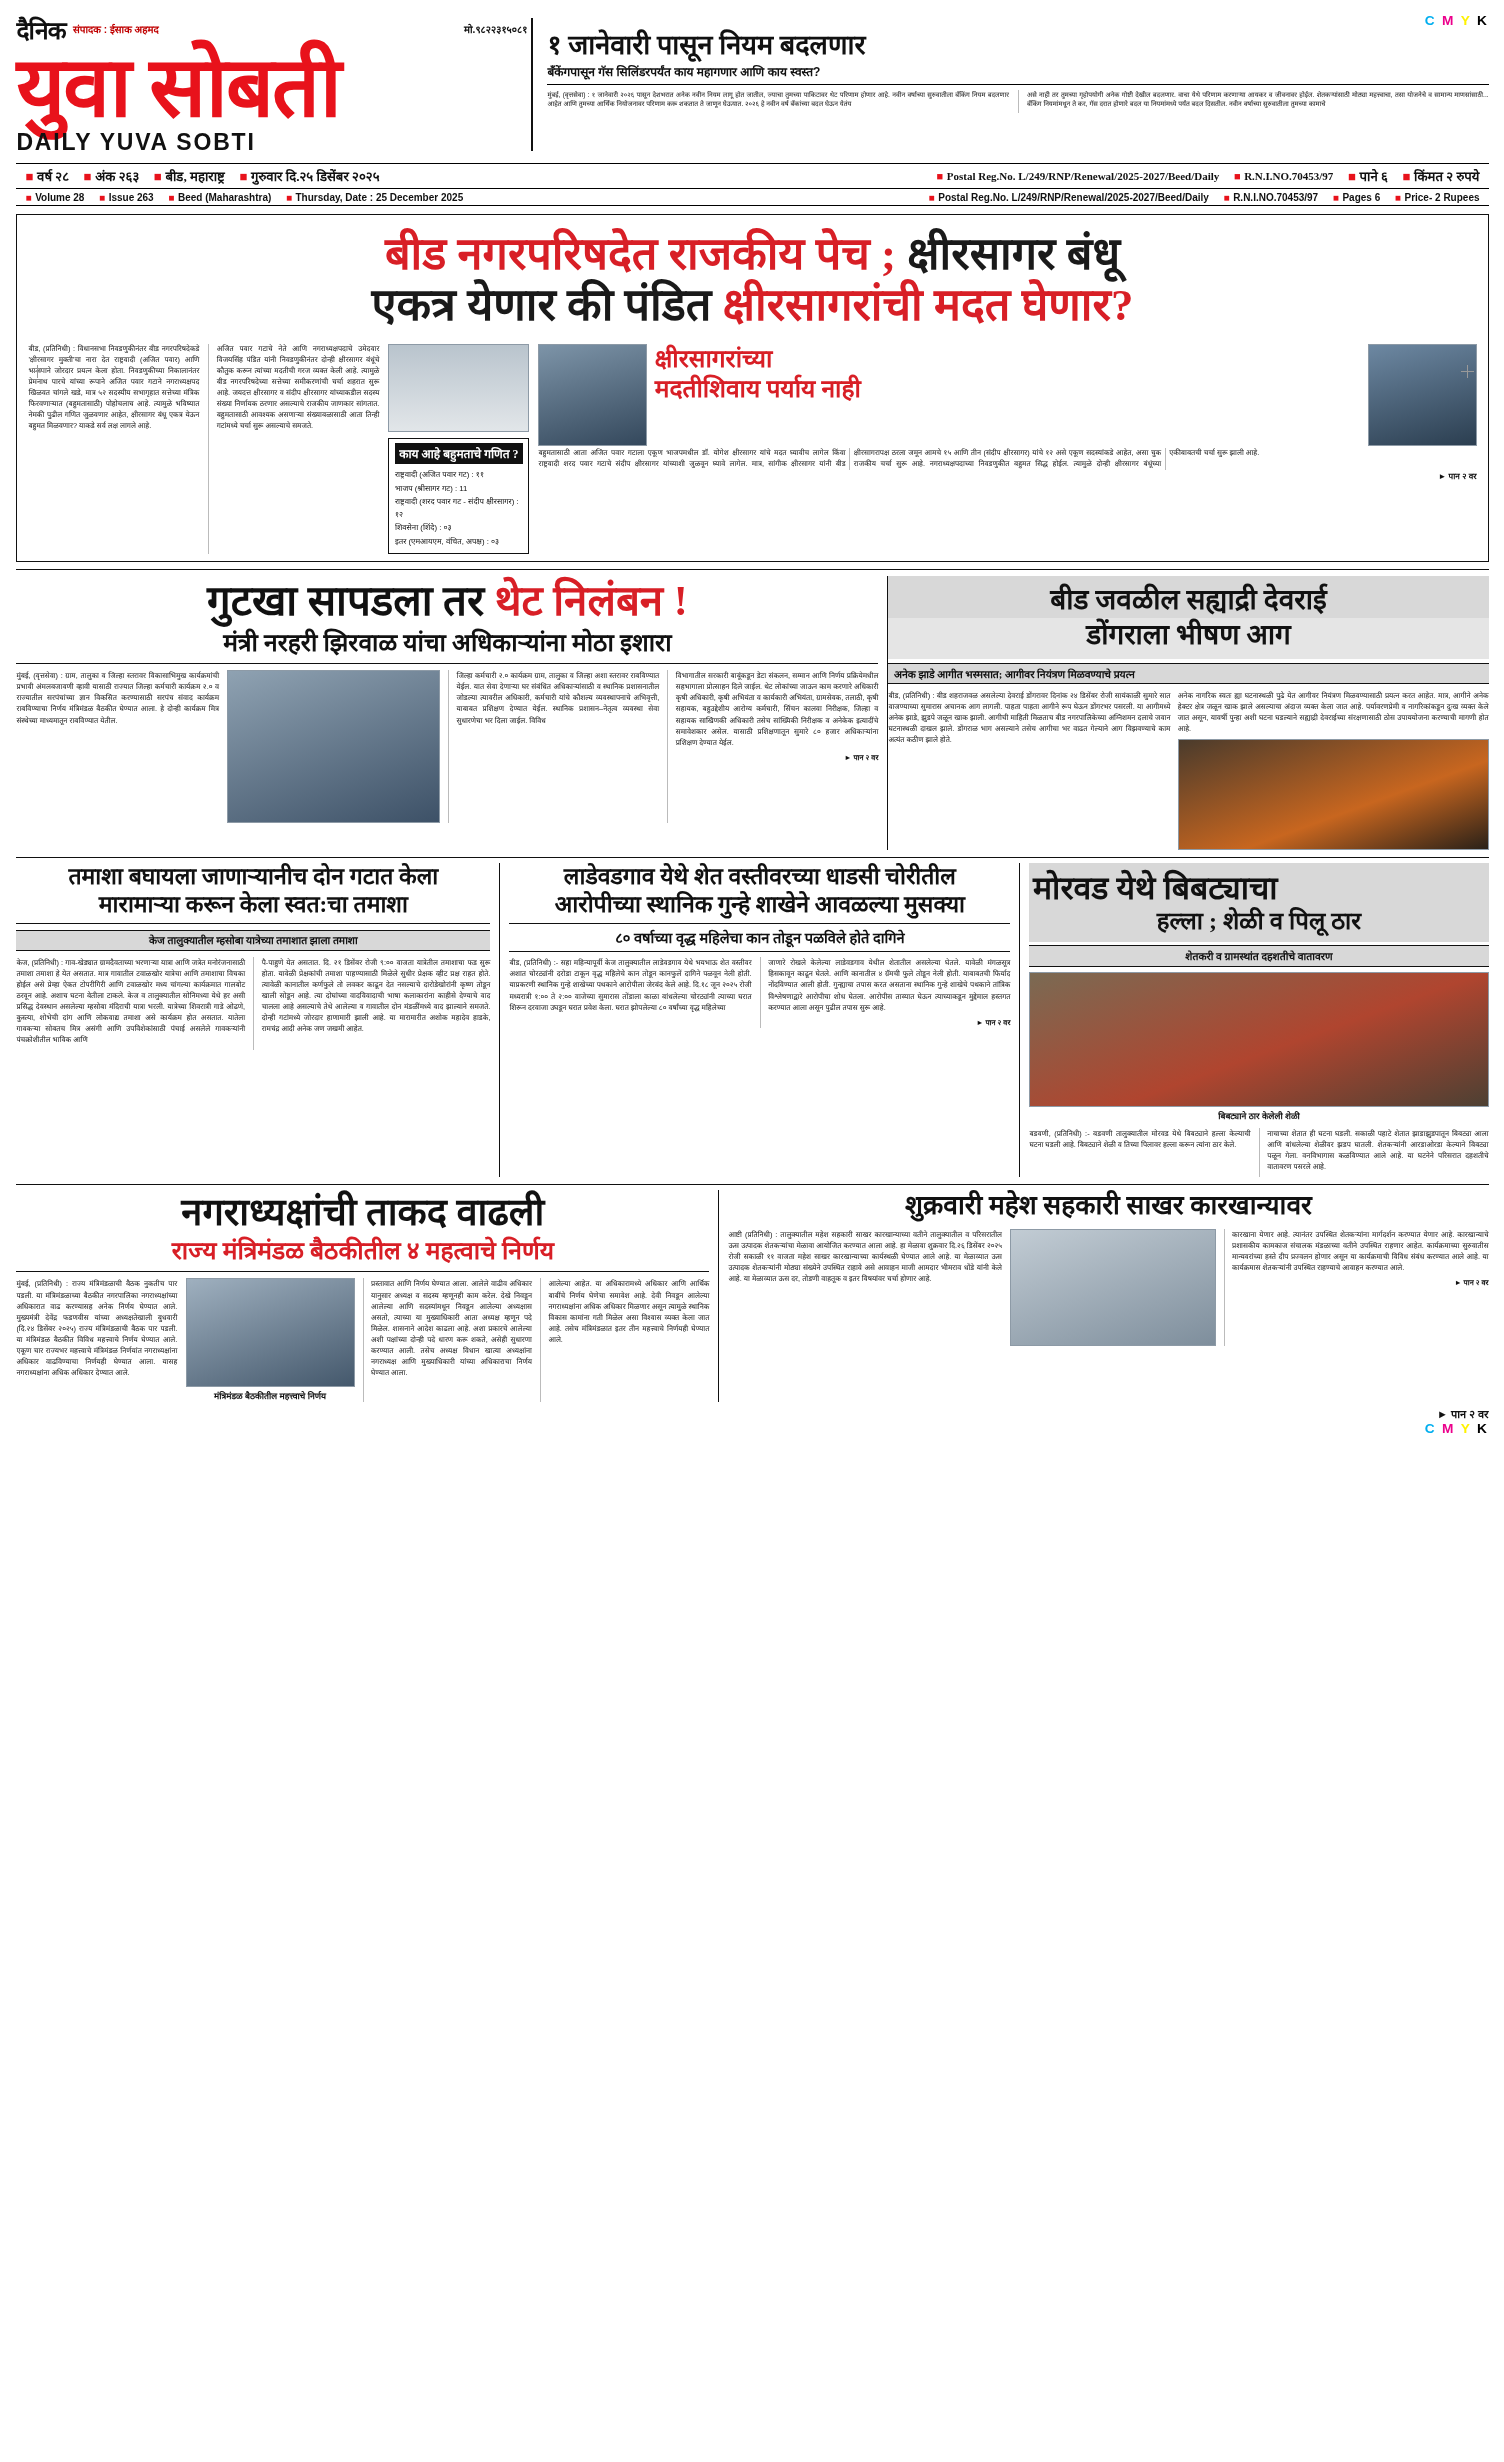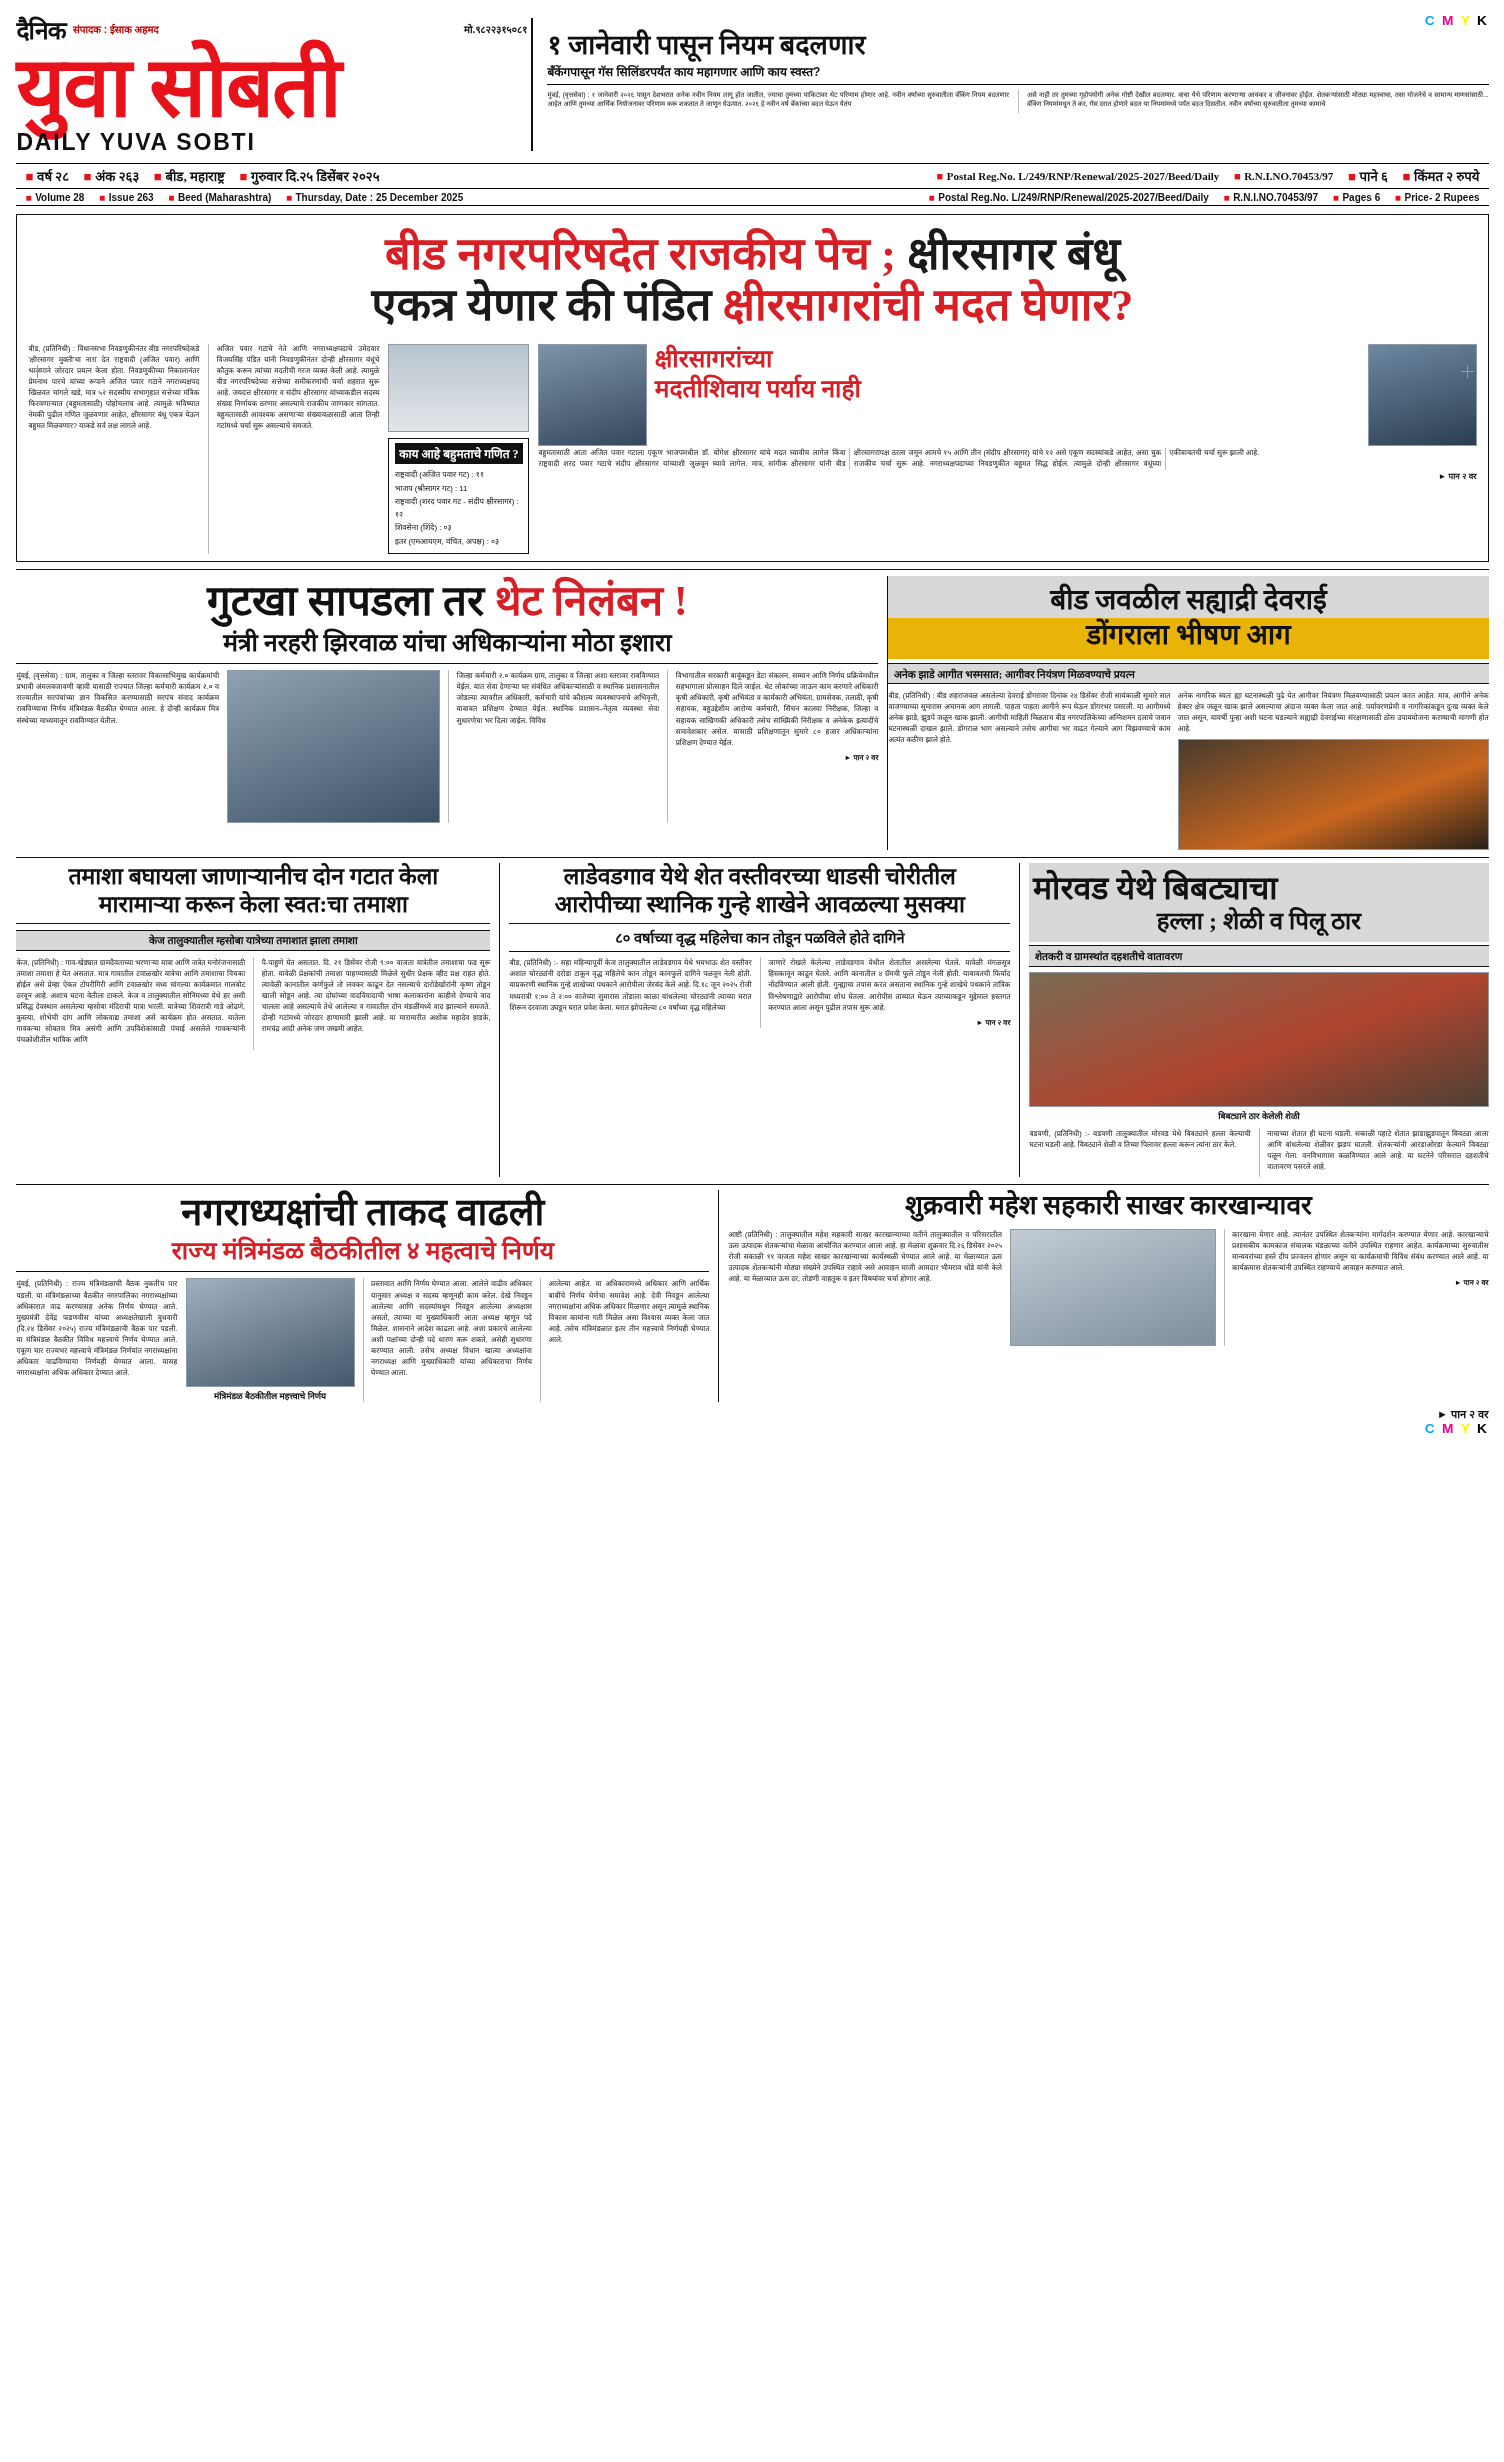--- a/index.html
+++ b/index.html
@@ -216,21 +216,21 @@
         </div>
         <div class="bodytext col-sep" style="padding-left:7.3px">
           <p>विभागातील सरकारी बाबूंकडून डेटा संकलन, सम्मान आणि निर्णय प्रक्रियेमधील सहभागाला प्रोत्साहन दिले जाईल. थेट लोकांच्या जाऊन काम करणारे अधिकारी कृषी अधिकारी, कृषी अभियंता व कार्यकारी अभियंता, ग्रामसेवक, तलाठी, कृषी सहायक, बहुउद्देशीय आरोग्य कर्मचारी, सिंचन कालवा निरीक्षक, जिल्हा व सहायक साखिणकी अधिकारी तसेच सांख्यिकी निरीक्षक व अनेकेक इत्यादींचे समावेशकार असेल. यासाठी प्रशिक्षणातून सुमारे ८० हजार अधिकाऱ्यांना प्रशिक्षण देण्यात येईल.</p>
           <div style="text-align:right;font-weight:bold">► पान २ वर</div>
         </div>
       </div>
     </div>
 
     <div class="vline" style="flex:1;padding-left:0">
       <div class="sec-h" style="font-size:28px;text-align:center;background:#d8d8d8;padding:7.3px 3.6px 1.8px;">बीड जवळील सह्याद्री देवराई</div>
-      <div class="sec-h" style="font-size:28px;text-align:center;background:#eab308;padding:0 3.6px 7.3px;">डोंगराला भीषण आग</div>
+      <div class="sec-h" style="font-size:28px;text-align:center;background:#e5e5e5;padding:0 3.6px 7.3px;">डोंगराला भीषण आग</div>
       <div class="strap" style="margin-top:3.6px">अनेक झाडे आगीत भस्मसात; आगीवर नियंत्रण मिळवण्याचे प्रयत्न</div>
       <div class="row" style="margin-top:5.5px;gap:7.3px">
         <div class="bodytext" style="width:47%">
           <p>बीड, (प्रतिनिधी) : बीड शहराजवळ असलेल्या देवराई डोंगरावर दिनांक २४ डिसेंबर रोजी सायंकाळी सुमारे सात वाजण्याच्या सुमारास अचानक आग लागली. पाहता पाहता आगीने रूप घेऊन डोंगरभर पसरली. या आगीमध्ये अनेक झाडे, झुडपे जळून खाक झाली. आगीची माहिती मिळताच बीड नगरपालिकेच्या अग्निशमन दलाचे जवान घटनास्थळी दाखल झाले. डोंगराळ भाग असल्याने तसेच आगीचा भर वाढत गेल्याने आग विझवण्याचे काम अत्यंत कठीण झाले होते.</p>
         </div>
         <div style="flex:1">
           <div class="bodytext">
             <p>अनेक नागरिक स्वतः ह्या घटनास्थळी पुढे येत आगीवर नियंत्रण मिळवण्यासाठी प्रयत्न करत आहेत. मात्र, आगीने अनेक हेक्टर क्षेत्र जळून खाक झाले असल्याचा अंदाज व्यक्त केला जात आहे. पर्यावरणप्रेमी व नागरिकांकडून दुःख व्यक्त केले जात असून, यावर्षी पुन्हा अशी घटना घडल्याने सह्याद्री देवराईच्या संरक्षणासाठी ठोस उपाययोजना करण्याची मागणी होत आहे.</p>
           </div>
           <div class="ph" style="height:111px;background:linear-gradient(160deg,#4a3b2c,#c8661f 60%,#2a2118);"></div>
@@ -267,21 +267,21 @@
         <div class="bodytext col-sep" style="padding-left:7.3px">
           <p>जाणारे रोखले केलेल्या लाडेवडगाव येथील शेतातील असलेल्या घेतले. यावेळी मंगळसूत्र हिसकावून काढून घेतले. आणि कानातील ४ ग्रॅमची फुले तोडून नेली होती. याबाबतची फिर्याद नोंदविण्यात आली होती. गुन्ह्याचा तपास करत असताना स्थानिक गुन्हे शाखेचे पथकाने तांत्रिक विश्लेषणाद्वारे आरोपीचा शोध घेतला. आरोपीस ताब्यात घेऊन त्याच्याकडून मुद्देमाल हस्तगत करण्यात आला असून पुढील तपास सुरू आहे.</p>
           <div style="text-align:right;font-weight:bold">► पान २ वर</div>
         </div>
       </div>
     </div>
 
     <div class="vline" style="flex:1;padding-left:9px">
       <div class="sec-h" style="font-size:32px;text-align:left;background:#d8d8d8;padding:5.5px 3.6px 0">मोरवड येथे बिबट्याचा</div>
       <div class="sec-h" style="font-size:24px;text-align:center;background:#d8d8d8;padding:0 3.6px 5.5px">हल्ला ; शेळी व पिलू ठार</div>
-      <div class="strap" style="margin-top:3.6px;text-align:left">शेतकरी व ग्रामस्थांत दहशतीचे वातावरण</div>
+      <div class="strap" style="margin-top:3.6px;text-align:center">शेतकरी व ग्रामस्थांत दहशतीचे वातावरण</div>
       <div class="ph" style="height:135px;margin-top:5.5px;background:linear-gradient(160deg,#7a6a53,#b0452f 55%,#4d4033);"></div>
       <div class="cap">बिबट्याने ठार केलेली शेळी</div>
       <div class="colwrap" style="margin-top:6px">
         <div class="bodytext">
           <p>बडवणी, (प्रतिनिधी) :- बडवणी तालुक्यातील मोरवड येथे बिबट्याने हल्ला केल्याची घटना घडली आहे. बिबट्याने शेळी व तिच्या पिलावर हल्ला करून त्यांना ठार केले.</p>
         </div>
         <div class="bodytext col-sep" style="padding-left:7.3px">
           <p>नाचाच्या शेतात ही घटना घडली. सकाळी पहाटे शेतात झाडाझुडपातून बिबट्या आला आणि बांधलेल्या शेळीवर झडप घातली. शेतकऱ्यांनी आरडाओरडा केल्याने बिबट्या पळून गेला. वनविभागास कळविण्यात आले आहे. या घटनेने परिसरात दहशतीचे वातावरण पसरले आहे.</p>
         </div>
       </div>

